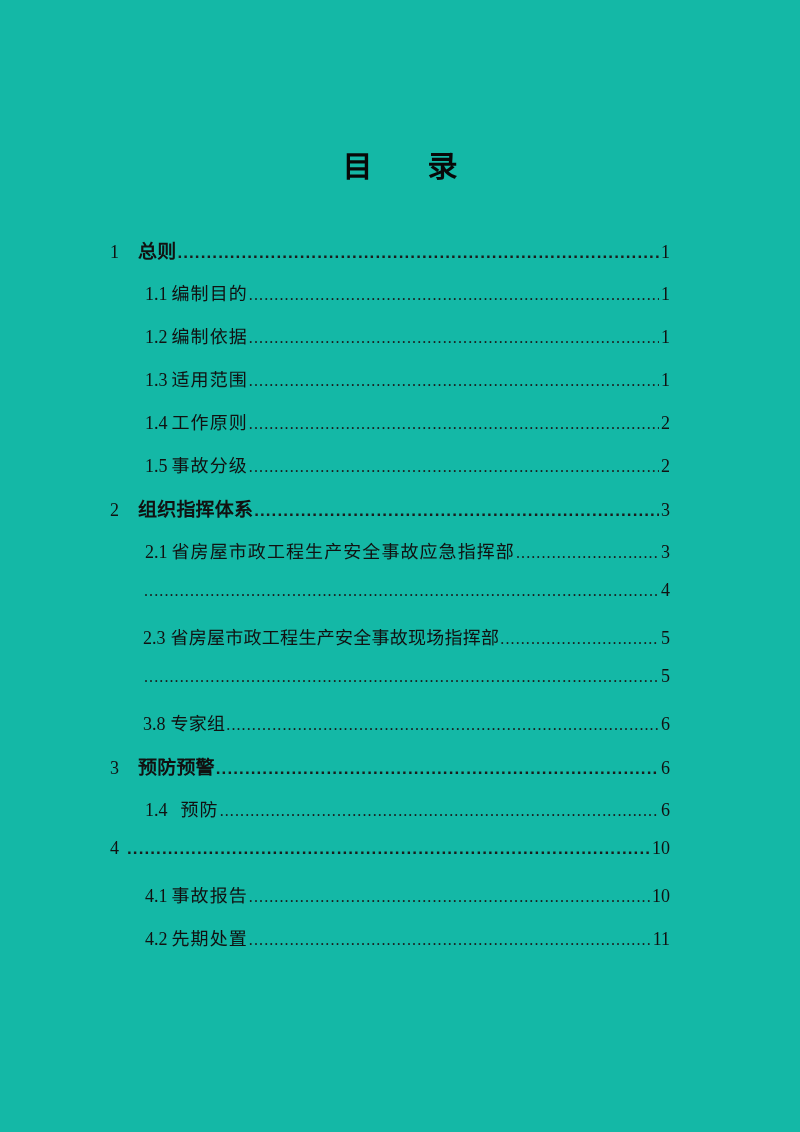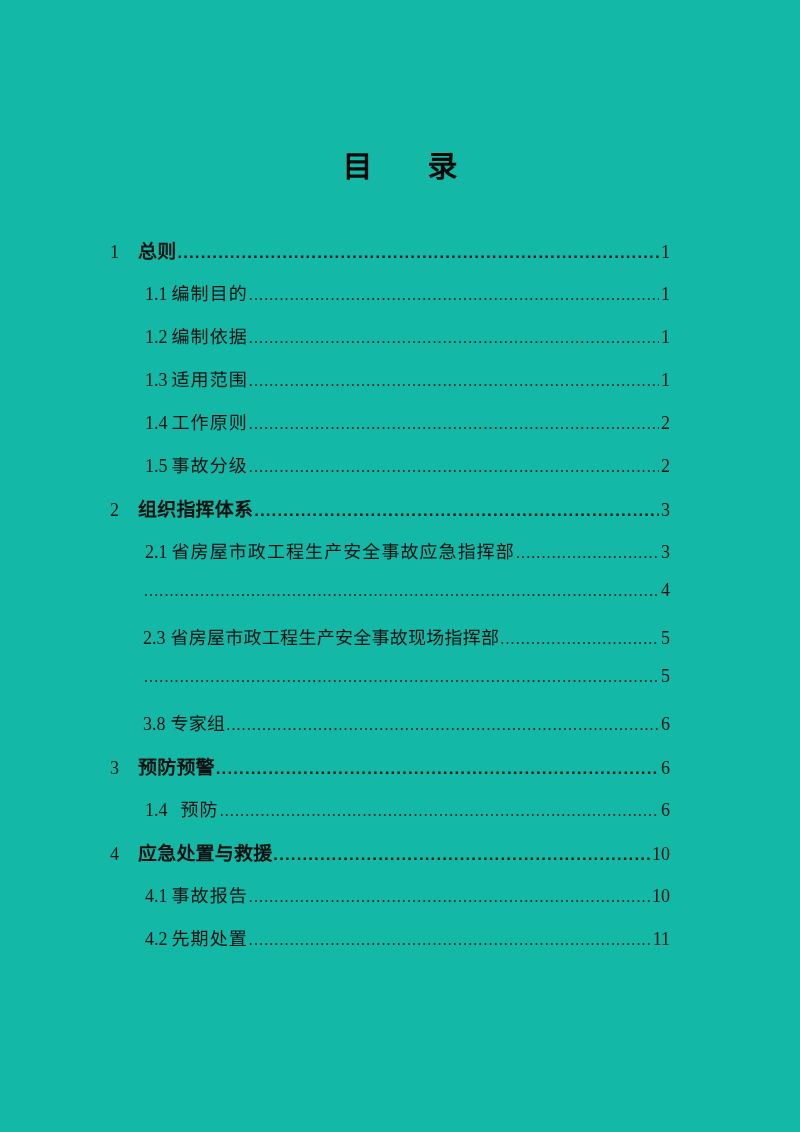--- a/index.html
+++ b/index.html
@@ -277,21 +277,20 @@
         <span class="entry-label">预防</span>
       </span>
       <span class="entry-dots"></span>
       <span class="entry-page">6</span>
     </div>
 
 
     <div class="toc-entry level-1">
       <span class="entry-head">
         <span class="entry-num">4</span>
-        <span class="entry-label">应急处置与救援</span>
       </span>
       <span class="entry-dots"></span>
       <span class="entry-page">10</span>
     </div>
 
     <div class="toc-entry level-2">
       <span class="entry-head">
         <span class="entry-num">4.1</span>
         <span class="entry-label">事故报告</span>
       </span>

